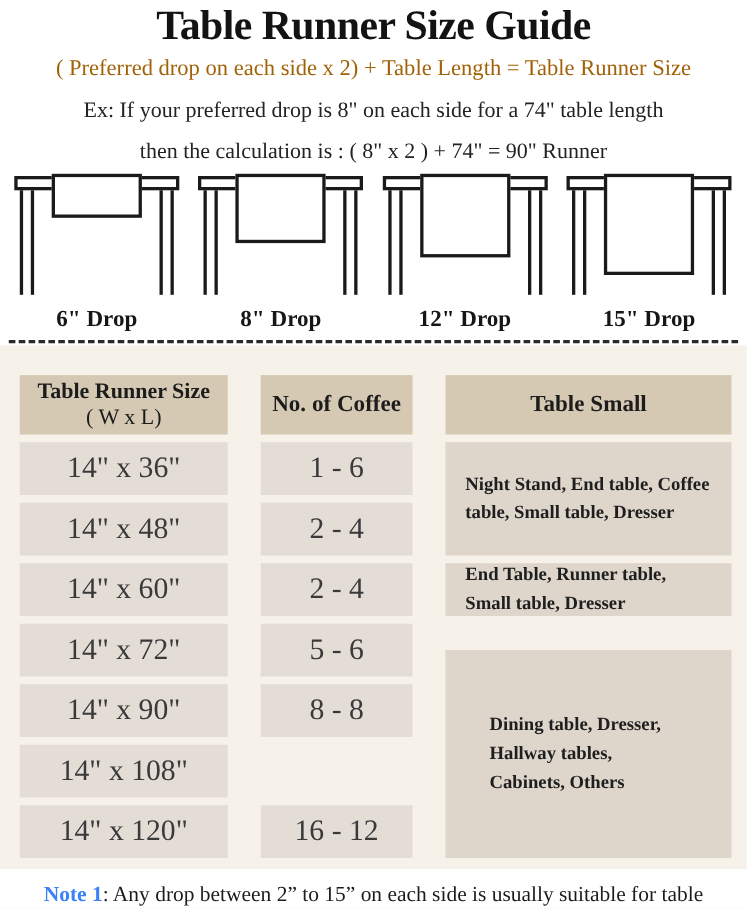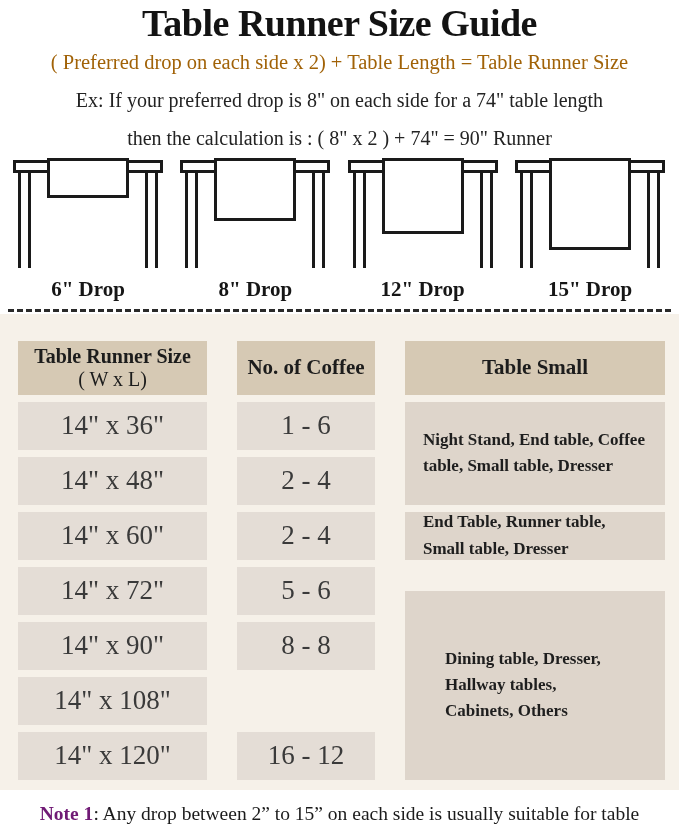--- a/index.html
+++ b/index.html
@@ -76,21 +76,21 @@
     background:#ded5cb; font-weight:bold; font-size:17px; color:#1e1e1e;
     text-align:left; line-height:1.55; padding:4px 18px;
   }
   .types-wide{ padding:4px 40px;margin-top:24px; }
 
   
   .notes{
     text-align:center; padding:11px 6px 0 6px;
     font-size:19.5px; line-height:1.33; color:#1b1b1b;
   }
-  .notes b{ color:#701a75; }
+  .notes b{ color:#3b82f6; }
 </style>
 </head>
 <body>
 
 <div class="page">
 
   <div class="top">
     <h1 class="title">Table Runner Size Guide</h1>
     <div class="formula">( Preferred drop on each side x 2) + Table Length = Table Runner Size</div>
     <div class="example-line">Ex: If your preferred drop is 8" on each side for a 74" table length</div>

